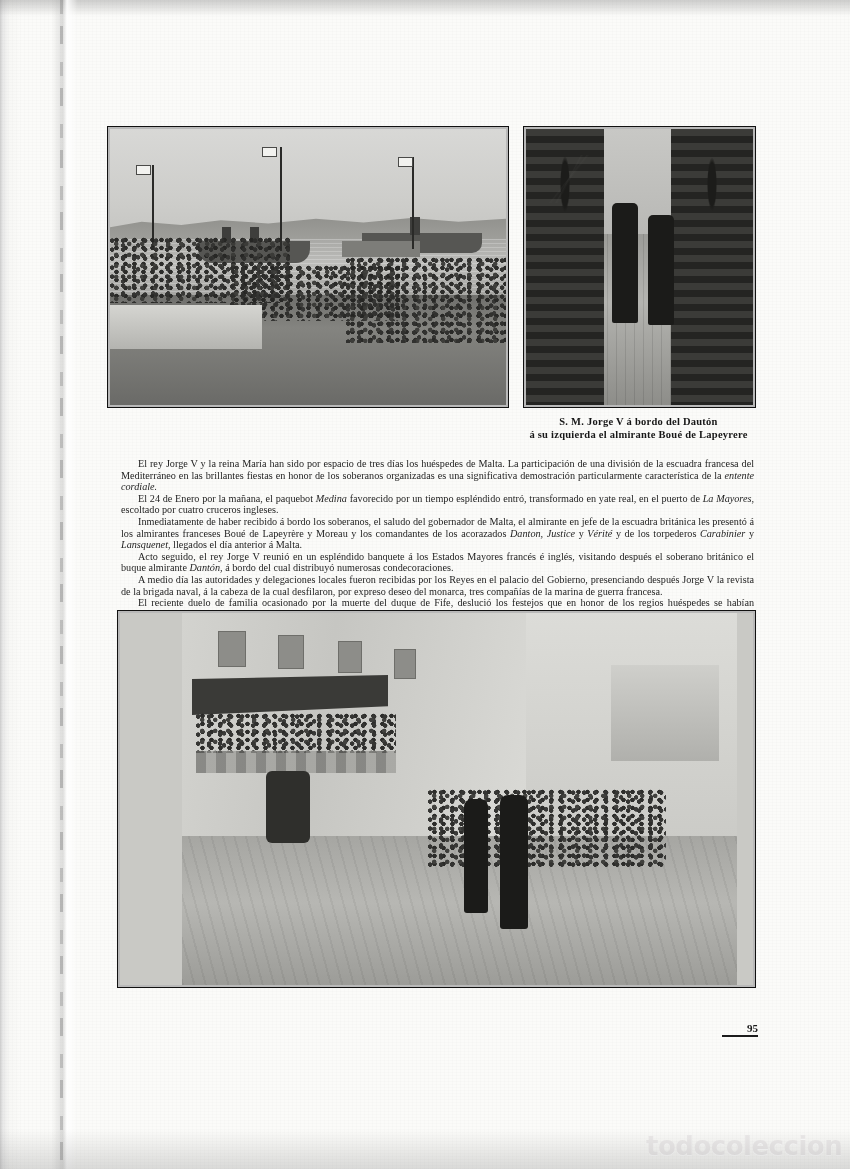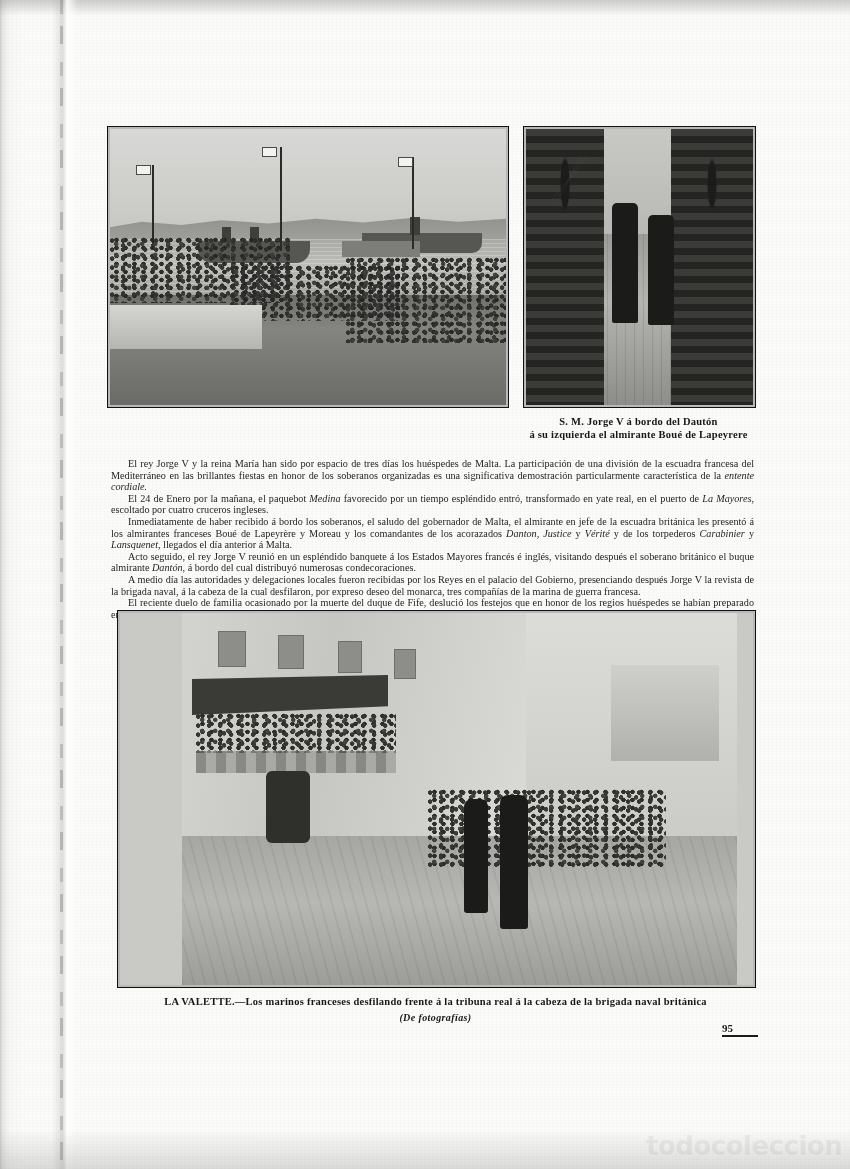--- a/index.html
+++ b/index.html
@@ -114,26 +114,26 @@
   
   #body{
     position:absolute;left:106px;top:458px;width:648px;
     font-family:"Liberation Serif", serif;
     font-size:10.2px;
     line-height:11.6px;
     color:#1d1d1d;
     text-align:justify;
     -webkit-hyphens:none;hyphens:none;
   }
-  #body p{margin:0 0 0 5px;text-indent:17px;}
+  #body p{margin:0 0 0 15px;text-indent:17px;}
   #body i{font-style:italic;}
 
   
   #pagenum{
-    position:absolute;left:722px;top:1022px;width:36px;text-align:left;
+    position:absolute;left:722px;top:1022px;width:36px;text-align:right;
     font-family:"Liberation Serif", serif;font-weight:700;font-size:11px;color:#1b1b1b;
   }
   #pagenum .rule{display:block;height:2px;background:#1b1b1b;margin-top:1px;}
 
   
   #watermark{
     position:absolute;left:646px;top:1131px;
     font-family:"DejaVu Sans", sans-serif;
     font-weight:700;font-size:26px;letter-spacing:-.5px;
     color:#eceaea;
@@ -277,24 +277,20 @@
 
           <div class="street"></div>
           <div class="crowd" style="left:246px;top:176px;width:238px;height:78px;"></div>
           <div class="officer" style="left:318px;top:182px;width:28px;height:134px;border-radius:8px 8px 3px 3px;"></div>
           <div class="officer" style="left:282px;top:186px;width:24px;height:114px;border-radius:8px 8px 3px 3px;"></div>
           <div style="position:absolute;left:84px;top:158px;width:44px;height:72px;background:#2f2f2c;border-radius:6px;"></div>
         </div>
       </div>
     </div>
   </div>
-  <div class="cap" id="cap3">
-    <span>LA VALETTE.—Los marinos franceses desfilando frente á la tribuna real á la cabeza de la brigada naval británica</span>
-    <span class="sub">(De fotografías)</span>
-  </div>
 
   <div id="pagenum">
     <span>95</span>
     <span class="rule"></span>
   </div>
 
   <div id="watermark">todocoleccion</div>
 </div>
 
 <div id="botshadow"></div>

